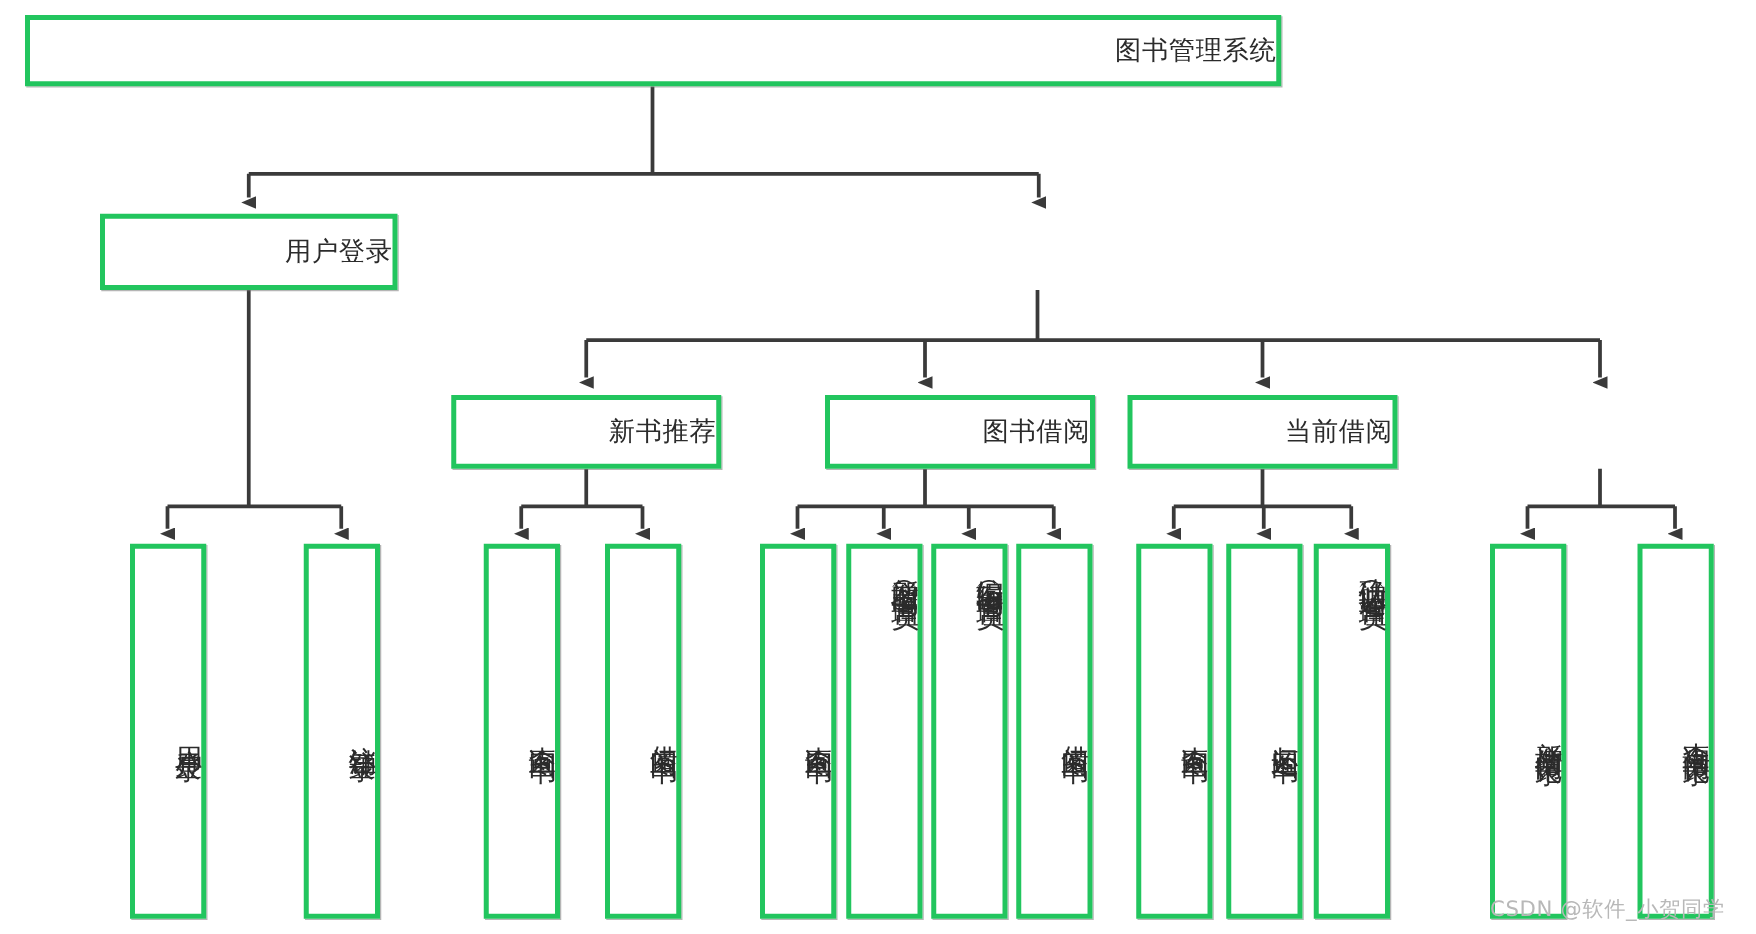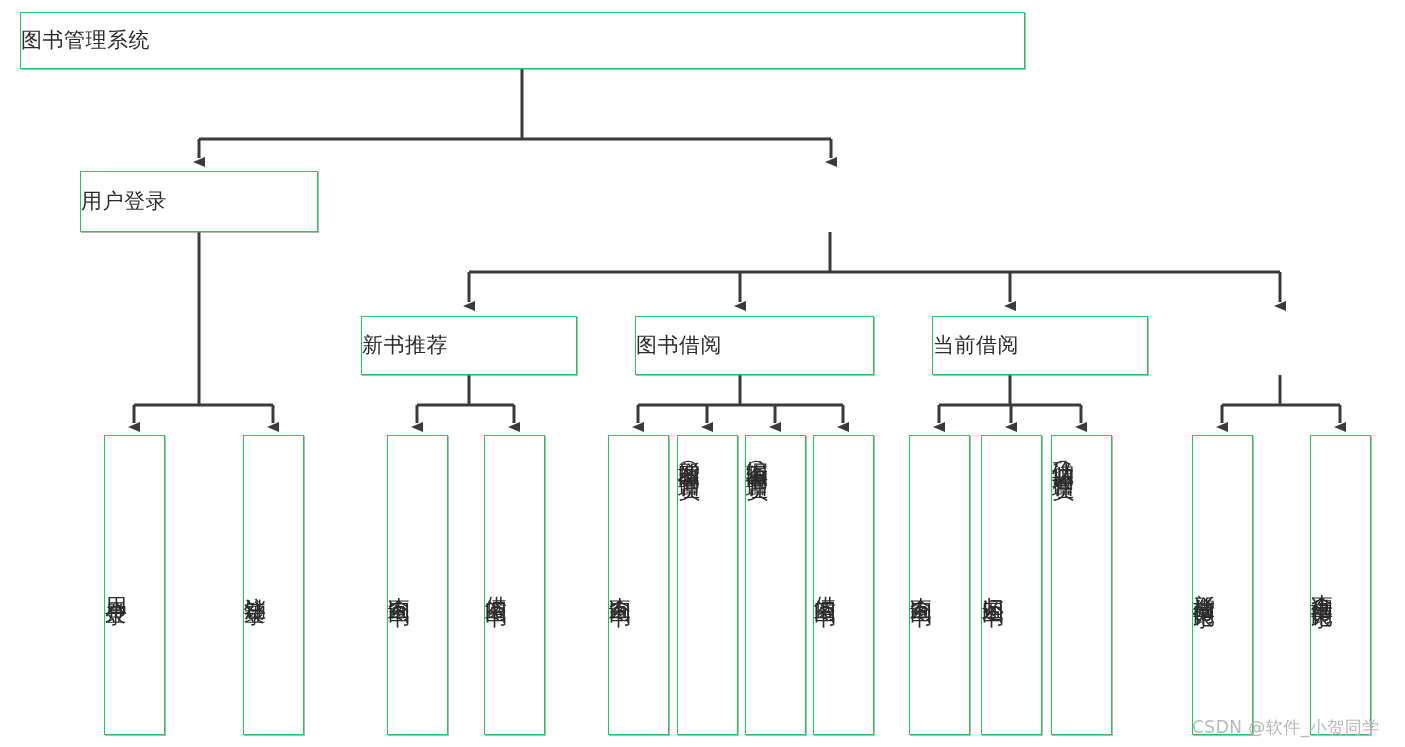--- a/index.html
+++ b/index.html
@@ -22,25 +22,25 @@
   svg.diagram-canvas {
     position: absolute;
     left: 0;
     top: 0;
     width: 1405px;
     height: 747px;
   }
   .node-box {
     position: absolute;
     box-sizing: border-box;
-    border: 1px solid #22c55e;
+    border: 4px solid #22c55e;
     background: #ffffff;
     display: flex;
     align-items: center;
-    justify-content: flex-start;
+    justify-content: flex-end;
     box-shadow: 1px 1px 0 0 rgba(120,120,120,0.55);
   }
   .node-label {
     color: #2b2b2b;
     font-size: 21px;
     line-height: 1.18;
     letter-spacing: 0.5px;
     white-space: nowrap;
     text-align: center;
   }
@@ -140,24 +140,24 @@
     <span class="node-label">图书管理系统</span>
   </div>
 
   <div class="node-box" id="node-l1-0" style="left: 80px; top: 171px; width: 238px; height: 61px;">
     <span class="node-label">用户登录</span>
   </div>
 
   <div class="node-box" id="node-l2-0" style="left: 361px; top: 316px; width: 216px; height: 59px;">
     <span class="node-label">新书推荐</span>
   </div>
-  <div class="node-box" id="node-l2-1" style="left: 635px; top: 316px; width: 239px; height: 59px;">
+  <div class="node-box" id="node-l2-1" style="left: 660px; top: 316px; width: 216px; height: 59px;">
     <span class="node-label">图书借阅</span>
   </div>
-  <div class="node-box" id="node-l2-2" style="left: 932px; top: 316px; width: 216px; height: 59px;">
+  <div class="node-box" id="node-l2-2" style="left: 902px; top: 316px; width: 216px; height: 59px;">
     <span class="node-label">当前借阅</span>
   </div>
 
   <div class="node-box vertical centered" id="node-leaf-0" style="left: 104px; top: 435px; width: 61px; height: 300px;">
     <span class="node-label">用户登录</span>
   </div>
   <div class="node-box vertical centered" id="node-leaf-1" style="left: 243px; top: 435px; width: 61px; height: 300px;">
     <span class="node-label">注销登录</span>
   </div>
   <div class="node-box vertical centered" id="node-leaf-2" style="left: 387px; top: 435px; width: 61px; height: 300px;">

